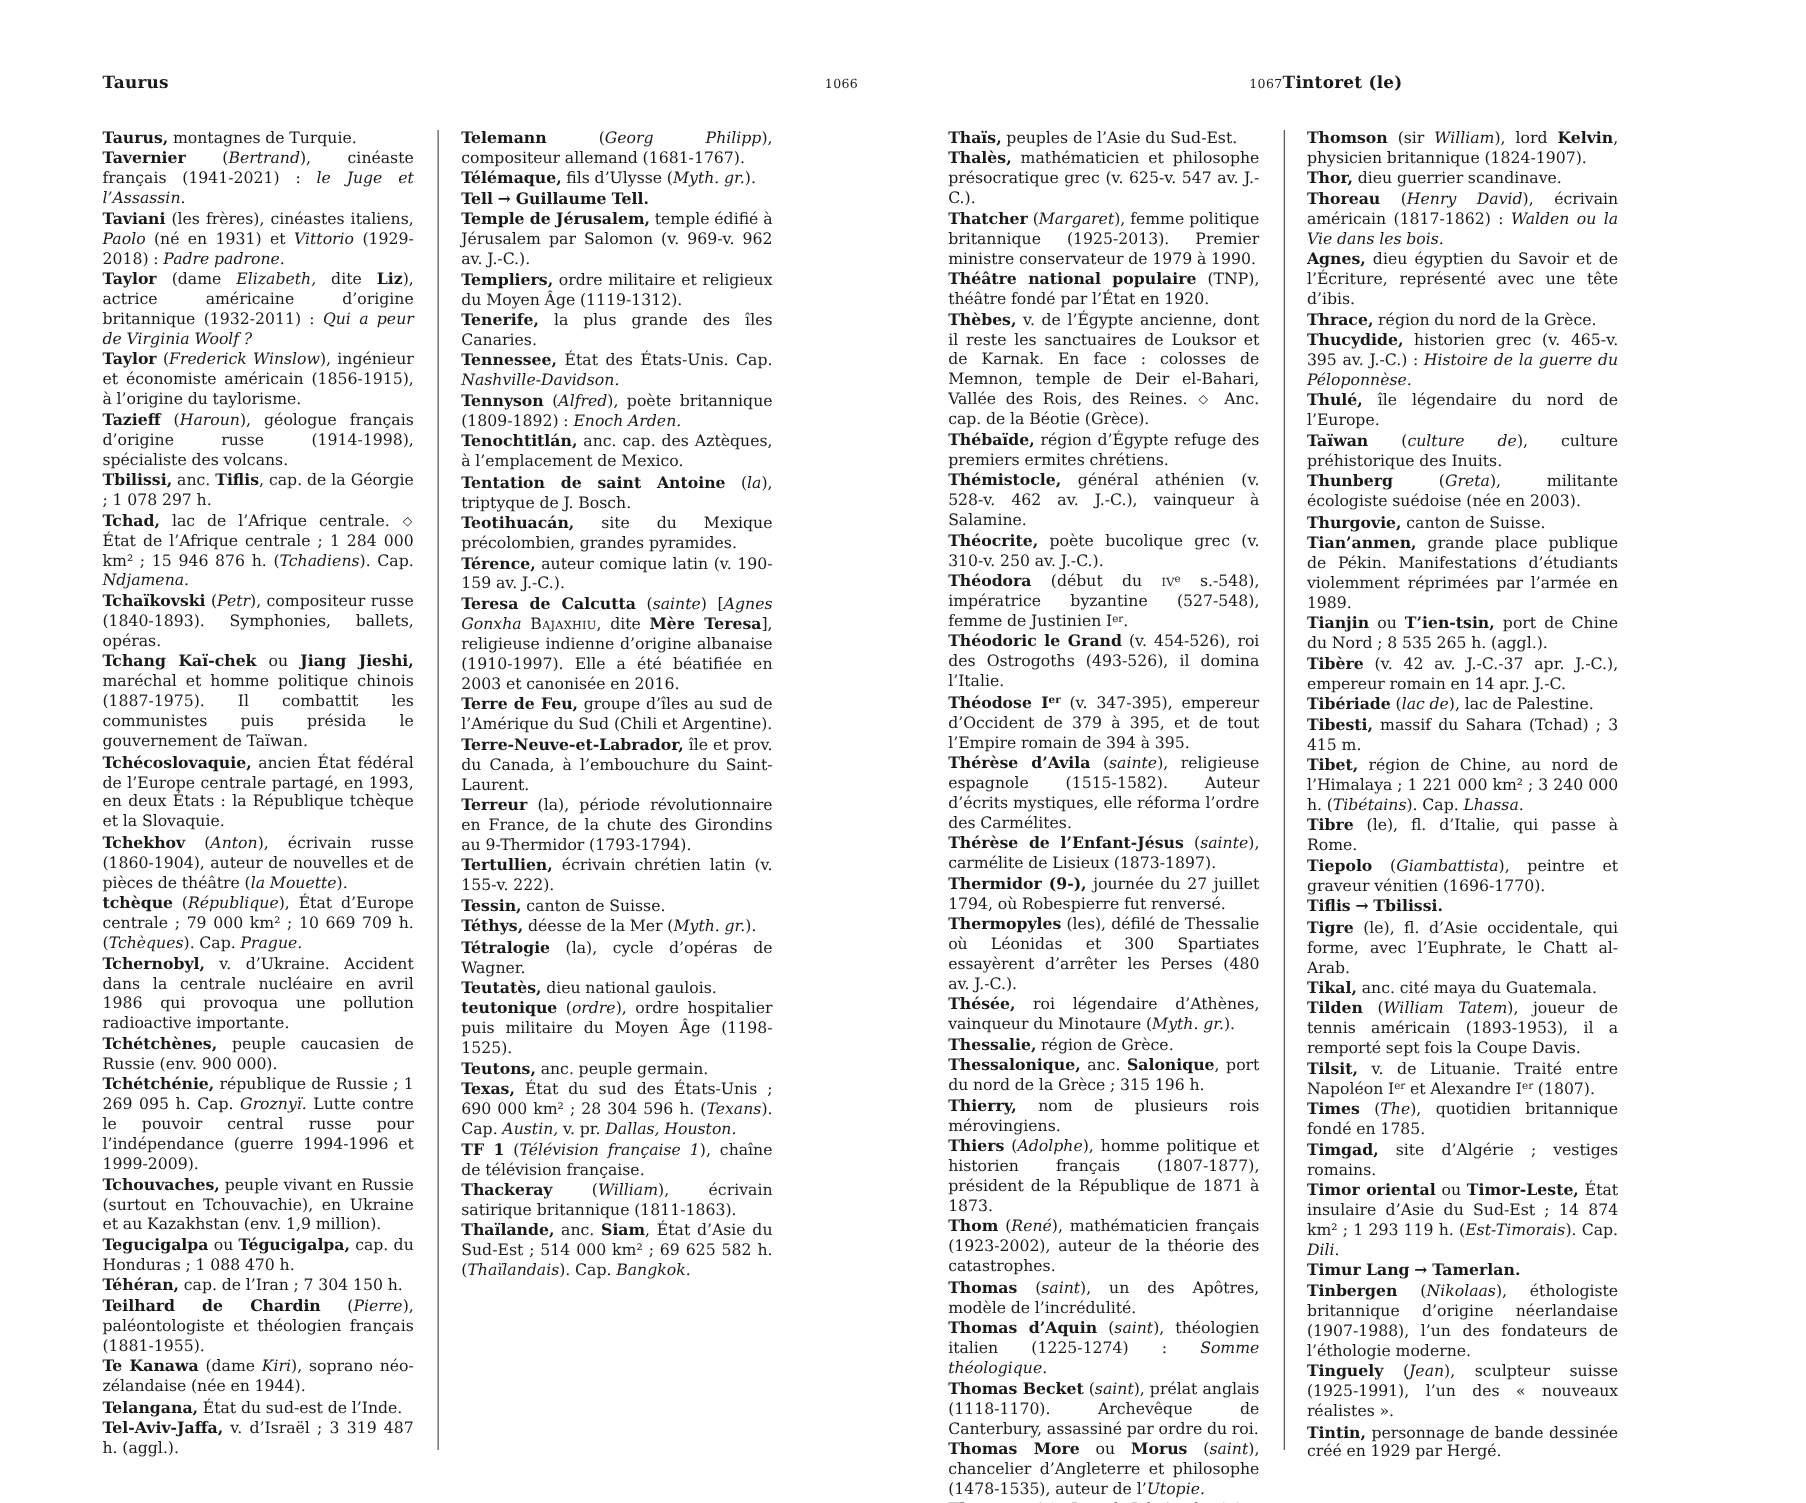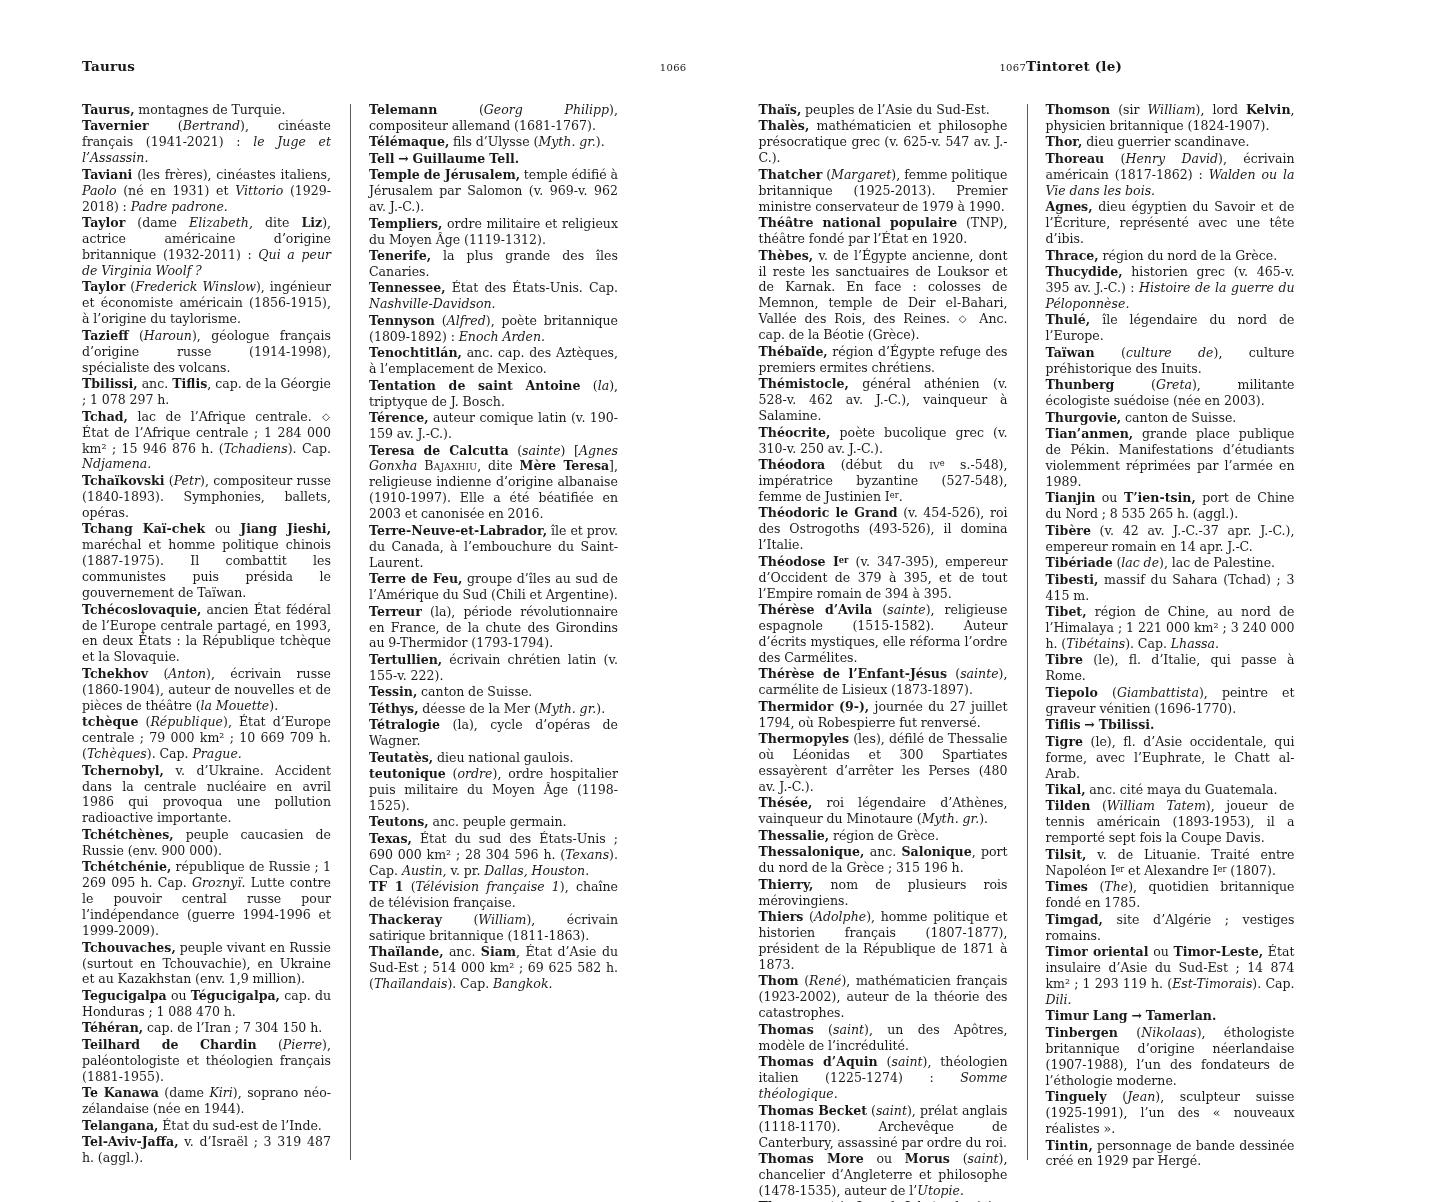--- a/index.html
+++ b/index.html
@@ -135,24 +135,25 @@
       <p class="entry"><b>Telemann</b> (<i>Georg Philipp</i>), compositeur allemand (1681-1767).</p>
           <p class="entry"><b>Télémaque,</b> fils d’Ulysse (<i>Myth. gr.</i>).</p>
           <p class="entry"><b>Tell</b> <span class="arrow">→</span> <b>Guillaume Tell.</b></p>
           <p class="entry"><b>Temple de Jérusalem,</b> temple édifié à Jérusalem par Salomon (v. 969-v. 962 av. J.-C.).</p>
           <p class="entry"><b>Templiers,</b> ordre militaire et religieux du Moyen Âge (1119-1312).</p>
           <p class="entry"><b>Tenerife,</b> la plus grande des îles Canaries.</p>
           <p class="entry"><b>Tennessee,</b> État des États-Unis. Cap. <i>Nashville-Davidson.</i></p>
           <p class="entry"><b>Tennyson</b> (<i>Alfred</i>), poète britannique (1809-1892) : <i>Enoch Arden.</i></p>
           <p class="entry"><b>Tenochtitlán,</b> anc. cap. des Aztèques, à l’emplacement de Mexico.</p>
           <p class="entry"><b>Tentation de saint Antoine</b> (<i>la</i>), triptyque de J. Bosch.</p>
+          <p class="entry"><b>Teotihuacán,</b> site du Mexique précolombien, grandes pyramides.</p>
           <p class="entry"><b>Térence,</b> auteur comique latin (v. 190-159 av. J.-C.).</p>
           <p class="entry"><b>Teresa de Calcutta</b> (<i>sainte</i>) [<i>Agnes Gonxha</i> <span class="sc">Bajaxhiu</span>, dite <b>Mère Teresa</b>], religieuse indienne d’origine albanaise (1910-1997). Elle a été béatifiée en 2003 et canonisée en 2016.</p>
+          <p class="entry"><b>Terre de Feu,</b> groupe d’îles au sud de l’Amérique du Sud (Chili et Argentine).</p>
           <p class="entry"><b>Terre-Neuve-et-Labrador,</b> île et prov. du Canada, à l’embouchure du Saint-Laurent.</p>
-          <p class="entry"><b>Terre de Feu,</b> groupe d’îles au sud de l’Amérique du Sud (Chili et Argentine).</p>
           <p class="entry"><b>Terreur</b> (la), période révolutionnaire en France, de la chute des Girondins au 9-Thermidor (1793-1794).</p>
           <p class="entry"><b>Tertullien,</b> écrivain chrétien latin (v. 155-v. 222).</p>
           <p class="entry"><b>Tessin,</b> canton de Suisse.</p>
           <p class="entry"><b>Téthys,</b> déesse de la Mer (<i>Myth. gr.</i>).</p>
           <p class="entry"><b>Tétralogie</b> (la), cycle d’opéras de Wagner.</p>
           <p class="entry"><b>Teutatès,</b> dieu national gaulois.</p>
           <p class="entry"><b>teutonique</b> (<i>ordre</i>), ordre hospitalier puis militaire du Moyen Âge (1198-1525).</p>
           <p class="entry"><b>Teutons,</b> anc. peuple germain.</p>
           <p class="entry"><b>Texas,</b> État du sud des États-Unis ; 690 000 km² ; 28 304 596 h. (<i>Texans</i>). Cap. <i>Austin,</i> v. pr. <i>Dallas, Houston.</i></p>
           <p class="entry"><b>TF 1</b> (<i>Télévision française 1</i>), chaîne de télévision française.</p>

